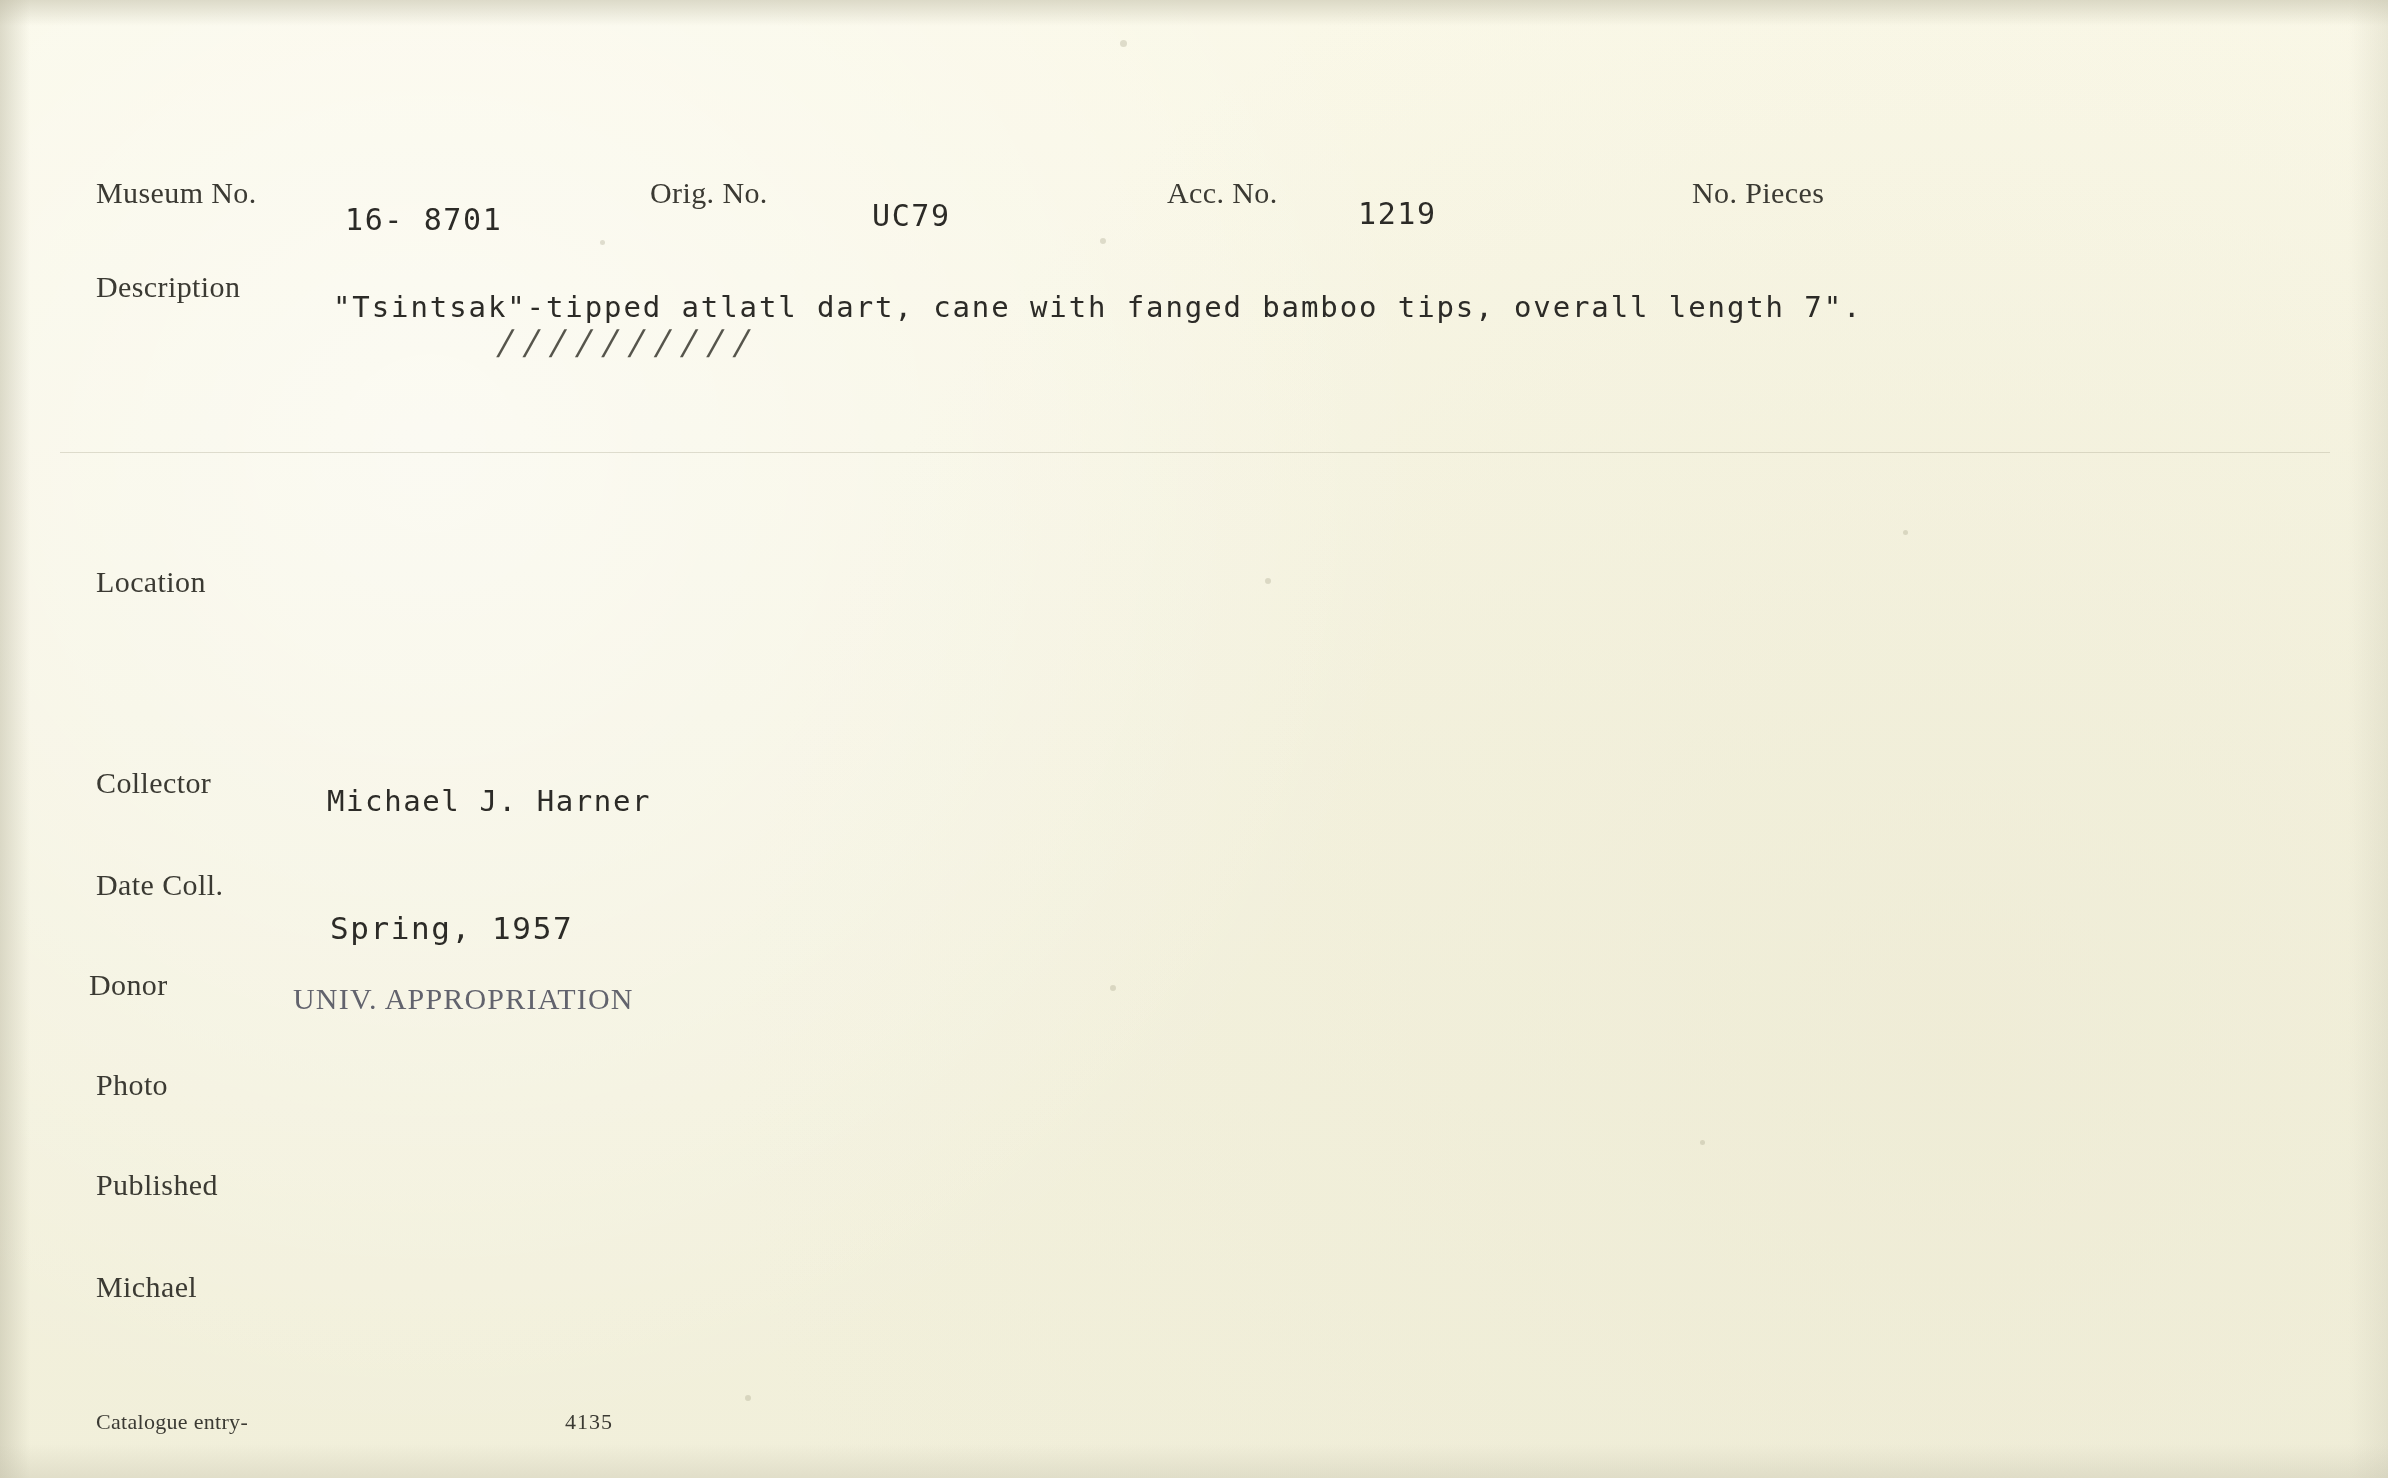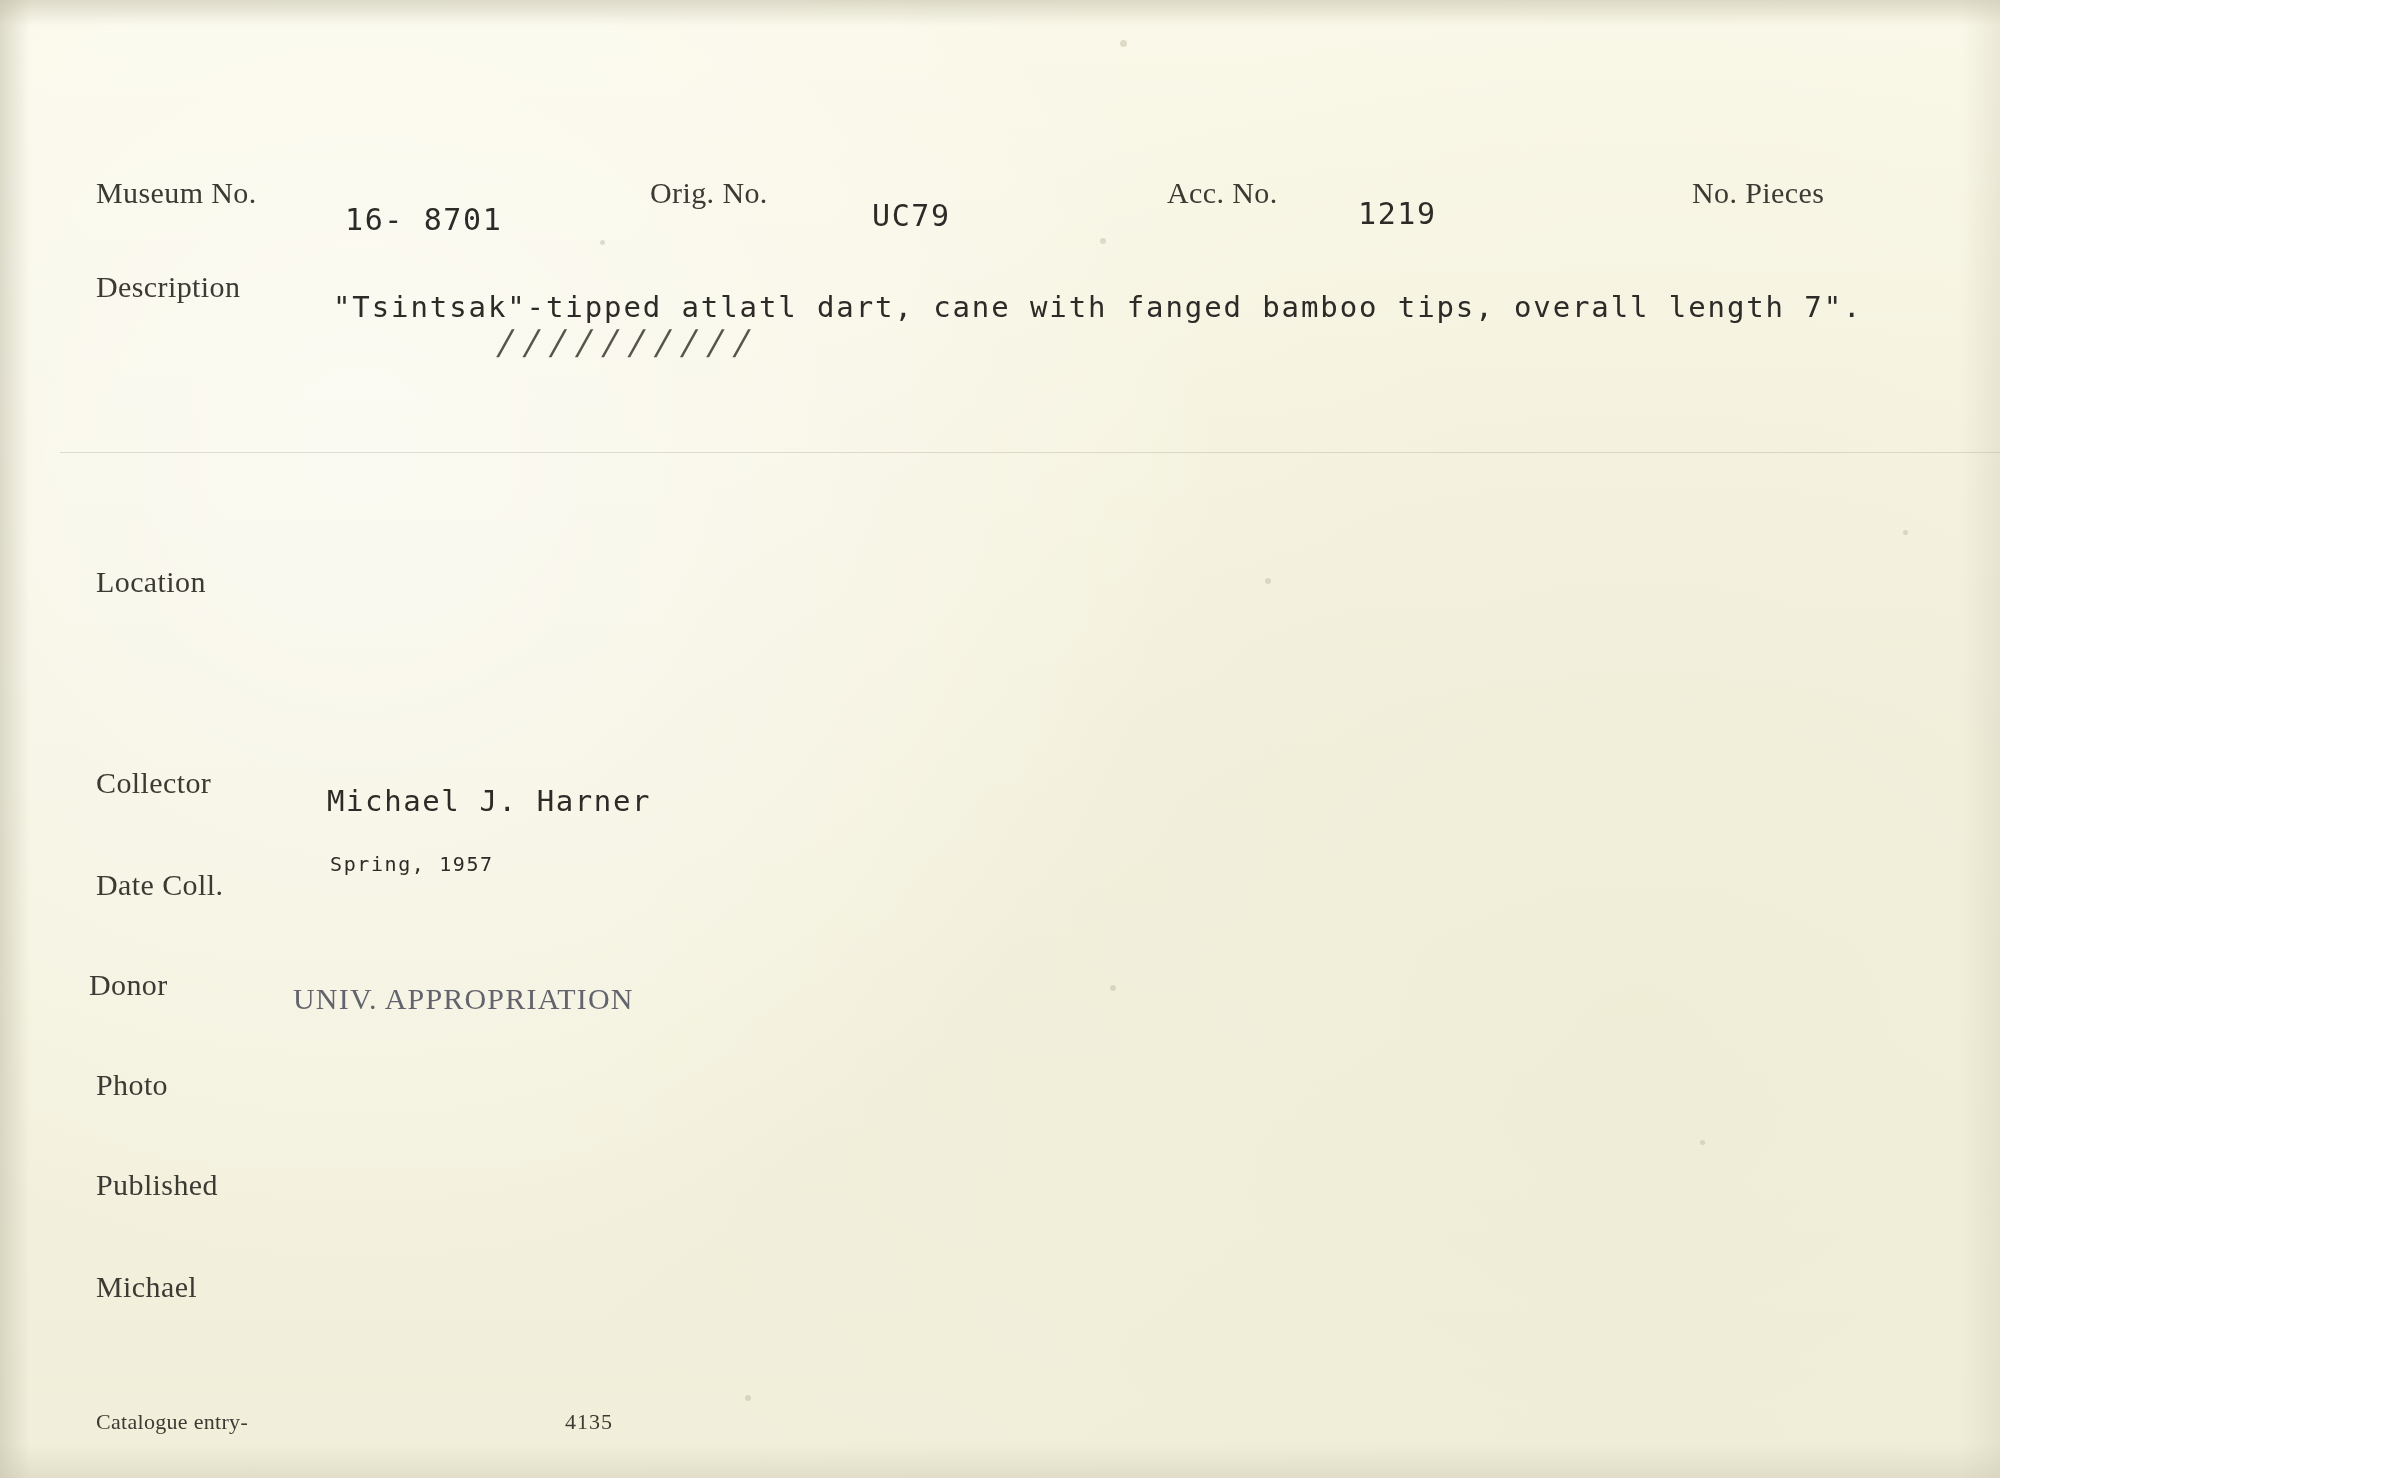--- a/index.html
+++ b/index.html
@@ -9,21 +9,21 @@
   }
   body {
     width: 2388px;
     height: 1478px;
     overflow: hidden;
     font-family: "Liberation Serif", serif;
   }
 
   .card {
     position: relative;
-    width: 2000px;
+    width: 2388px;
     height: 1478px;
     background: #f7f5e3;
     background-image:
       radial-gradient(circle at 18% 30%, rgba(255,255,255,0.55) 0%, rgba(255,255,255,0) 45%),
       radial-gradient(circle at 82% 72%, rgba(236,233,210,0.6) 0%, rgba(236,233,210,0) 55%),
       linear-gradient(180deg, #faf8e8 0%, #f5f3e0 48%, #f1efda 100%);
     overflow: hidden;
   }
 
   
@@ -157,21 +157,21 @@
   <div class="label" style="left:96px; top:270px;">Description</div>
   <div class="typed" style="left:333px; top:266px; font-size:29px; letter-spacing:1.9px;">"Tsintsak"-tipped atlatl dart, cane with fanged bamboo  tips, overall length  7".</div>
   <div class="scribble" style="left:500px; top:322px;">/ / / / / / / / / /</div>
 
   <div class="label" style="left:96px; top:565px;">Location</div>
 
   <div class="label" style="left:96px; top:766px;">Collector</div>
   <div class="typed" style="left:327px; top:760px; font-size:29px;">Michael J. Harner</div>
 
   <div class="label" style="left:96px; top:868px;">Date Coll.</div>
-  <div class="typed" style="left:330px; top:828px; font-size:20px;">Spring, 1957</div>
+  <div class="typed" style="left:330px; top:886px; font-size:31px;">Spring, 1957</div>
 
   <div class="label" style="left:89px; top:968px;">Donor</div>
   <div class="stamped" style="left:293px; top:982px;font-family:Liberation Serif, serif;">UNIV. APPROPRIATION</div>
 
   <div class="label" style="left:96px; top:1068px;">Photo</div>
   <div class="typed" style="left:330px; top:1064px;"></div>
 
   <div class="label" style="left:96px; top:1168px;">Published</div>
   <div class="typed" style="left:330px; top:1164px;"></div>
 

